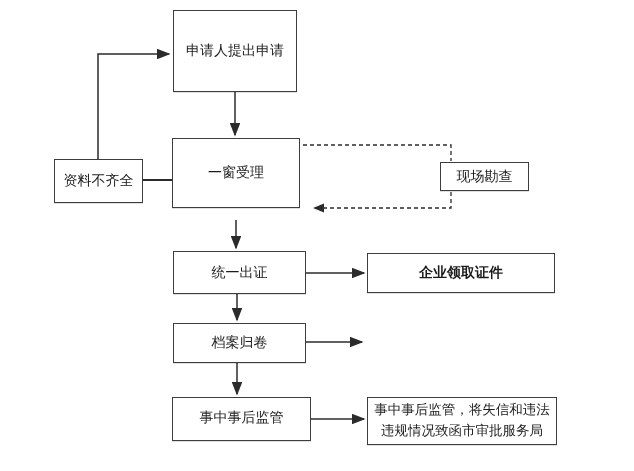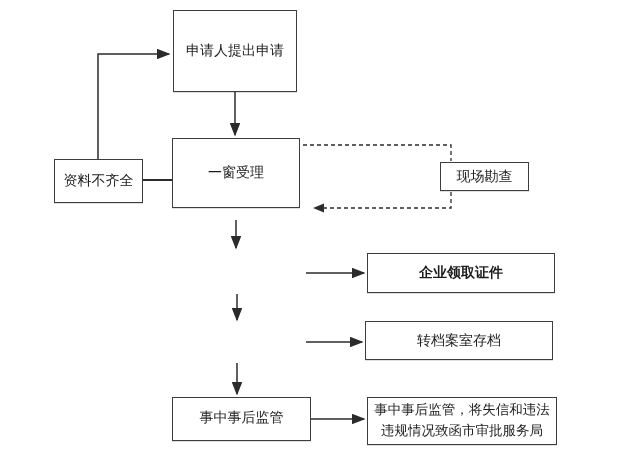--- a/index.html
+++ b/index.html
@@ -93,29 +93,32 @@
   </div>
 
   <div class="node n2">
     <span>一窗受理</span>
   </div>
 
   <div class="node n3">
     <span>现场勘查</span>
   </div>
 
+  <div class="node n4">
+    <span>统一出证</span>
+  </div>
 
   <div class="node n5">
     <span>企业领取证件</span>
   </div>
 
+  <div class="node n6">
+    <span>档案归卷</span>
+  </div>
 
-  <div class="node n7">
-    <span>转档案室存档</span>
-  </div>
 
   <div class="node n8">
     <span>事中事后监管</span>
   </div>
 
   <div class="node n9">
     <span>事中事后监管，将失信和违法违规情况致函市审批服务局</span>
   </div>
 
 </div>

